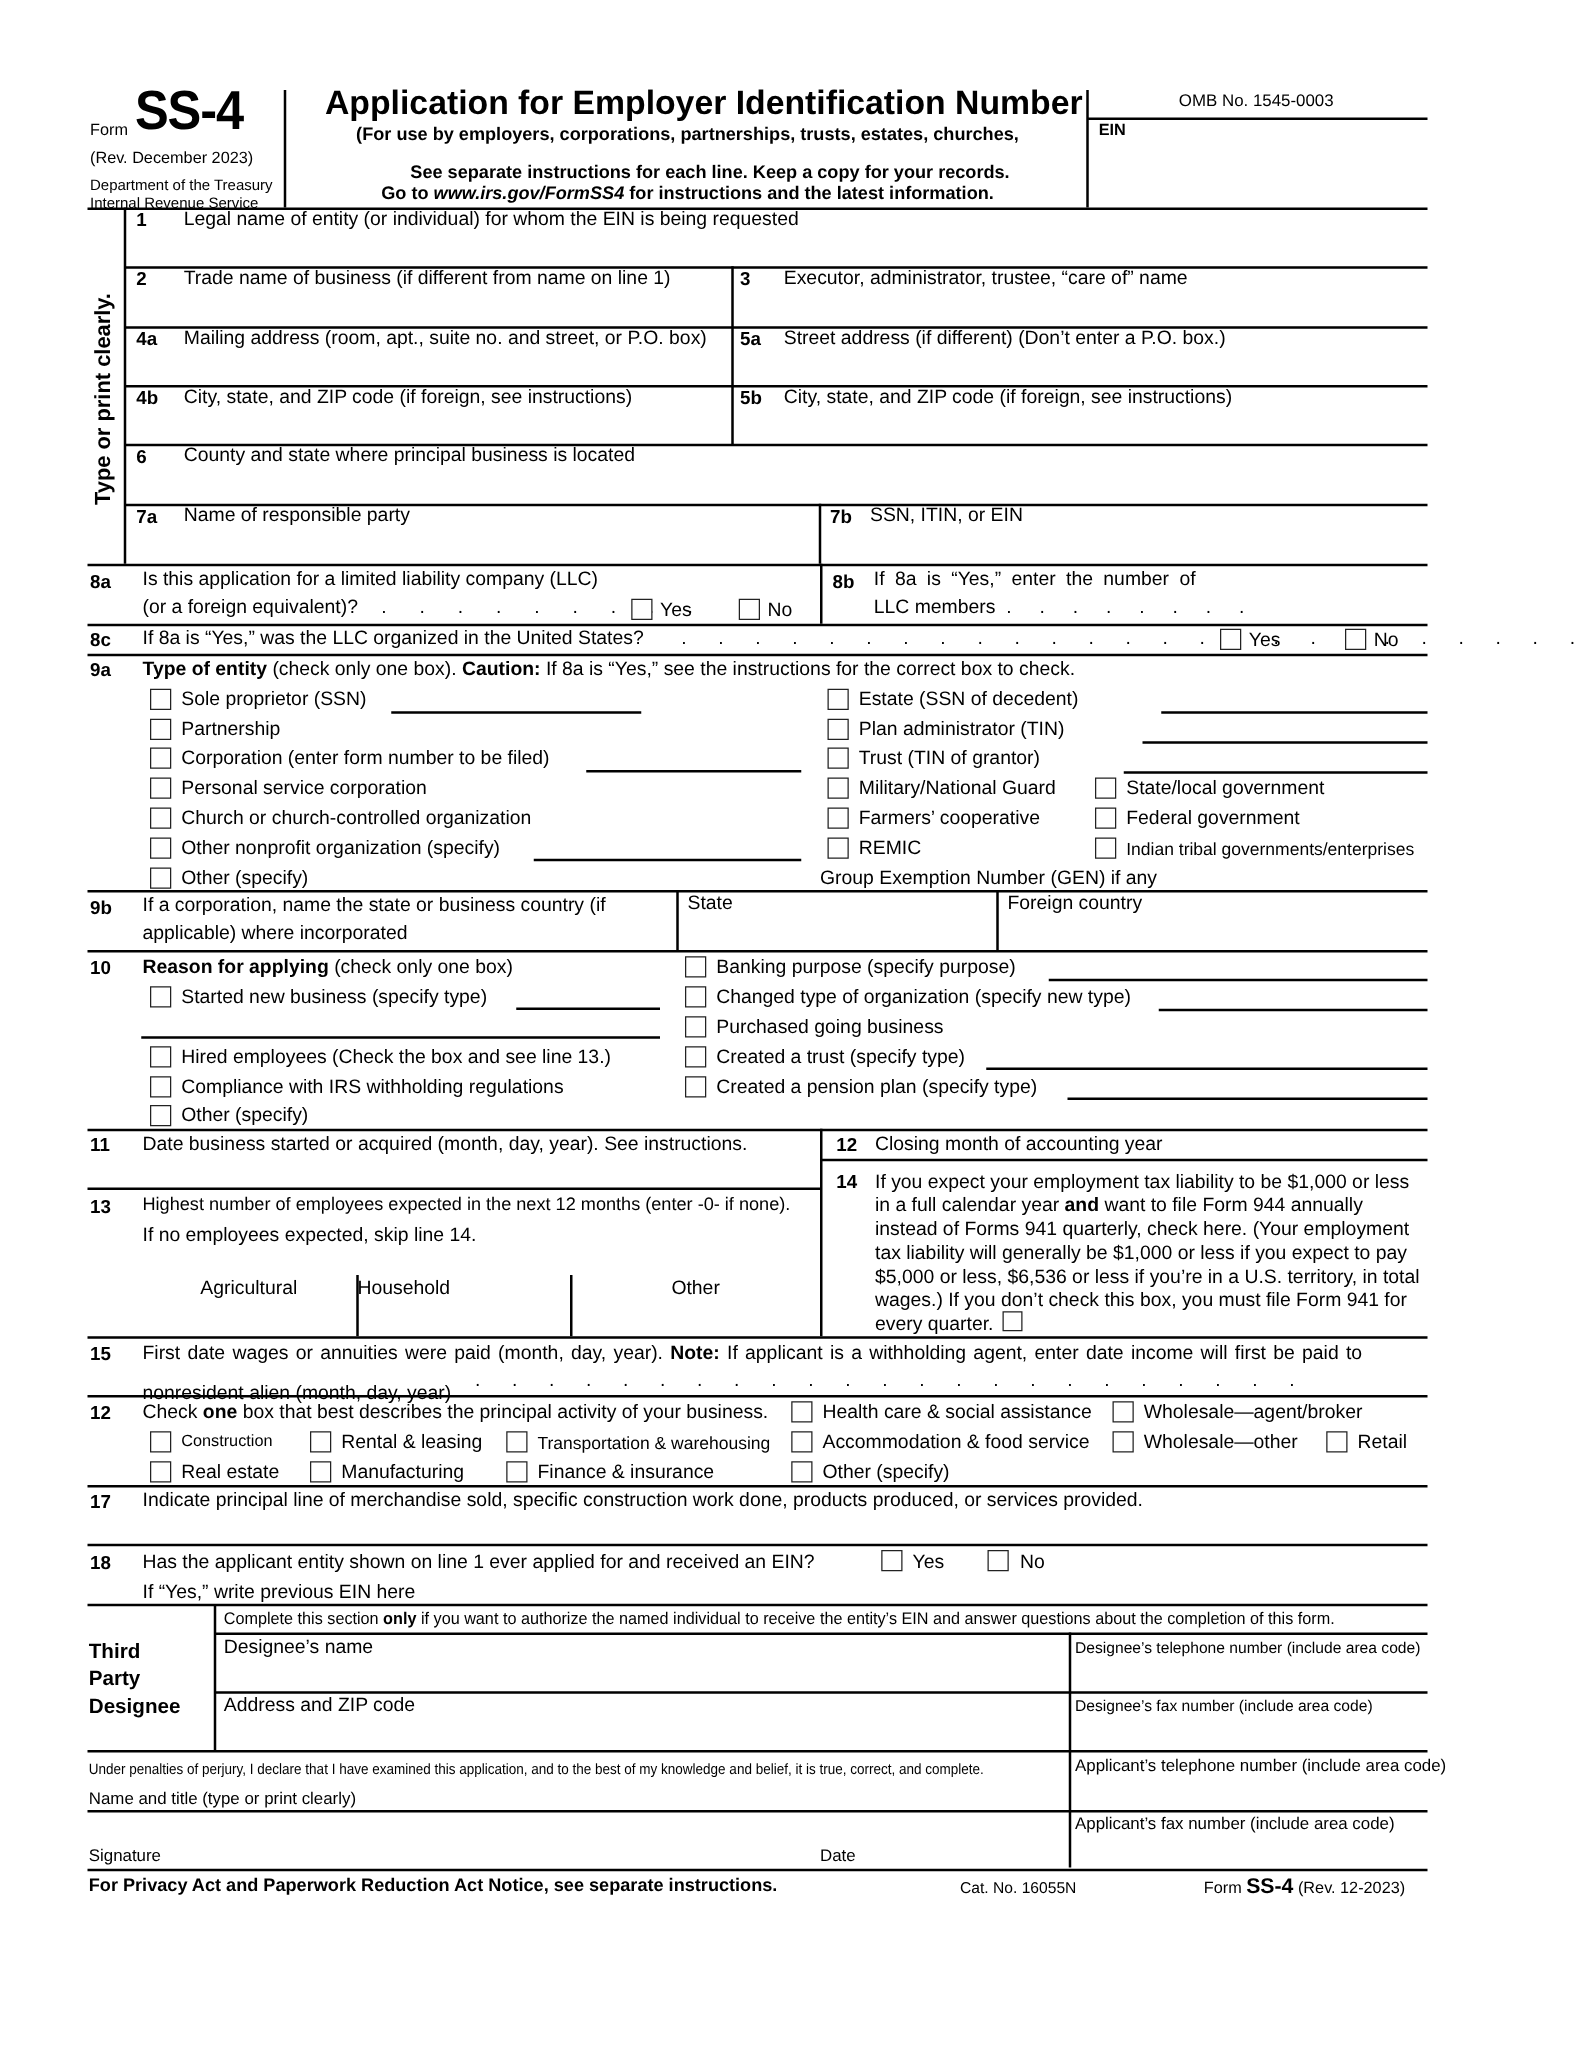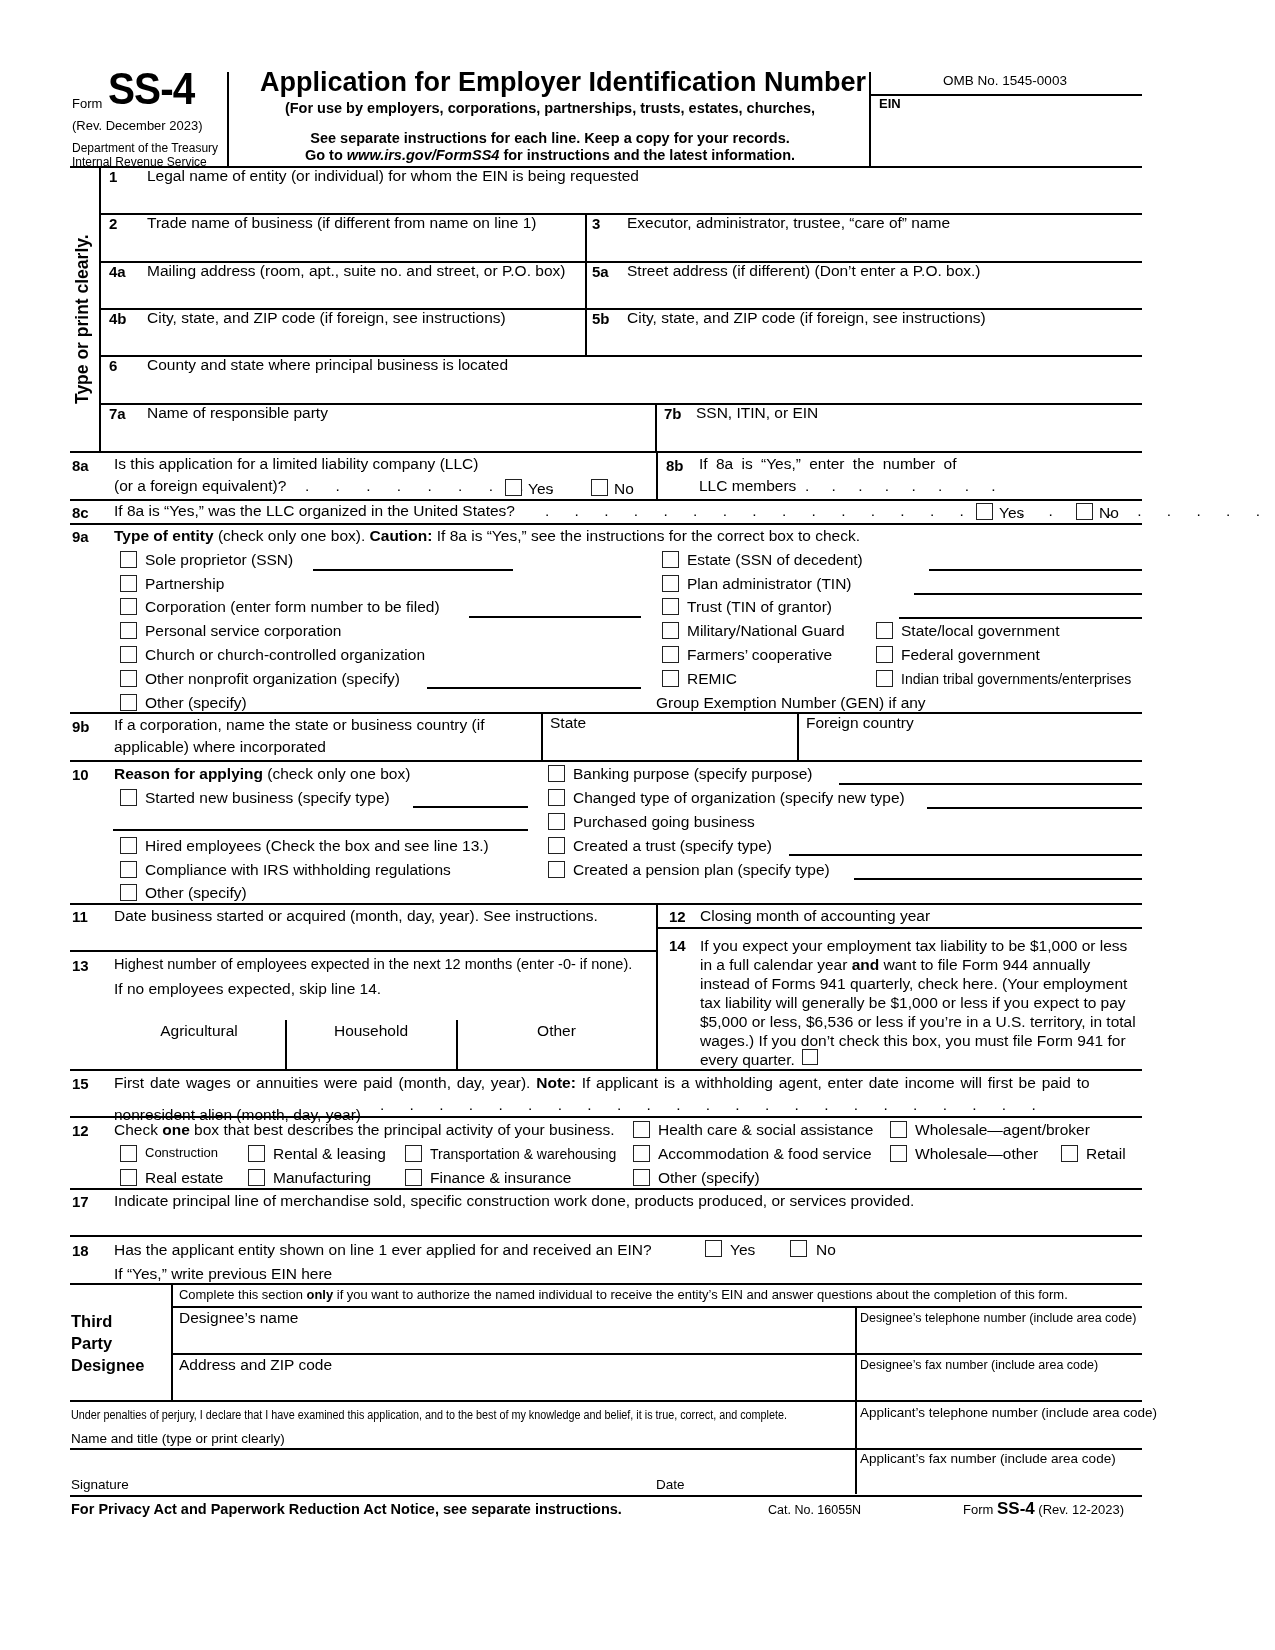--- a/index.html
+++ b/index.html
@@ -28,21 +28,21 @@
   <span class="abs b" style="left:108px;top:64px;font-size:44px;letter-spacing:-1px;transform:scaleX(0.92);transform-origin:left;">SS-4</span>
   <span class="abs" style="left:72px;top:118px;font-size:13px;">(Rev. December 2023)</span>
   <span class="abs" style="left:72px;top:141px;font-size:12px;">Department of the Treasury</span>
   <span class="abs" style="left:72px;top:155px;font-size:12px;">Internal Revenue Service</span>
   <div class="vl" style="left:227px;top:72px;height:94px;"></div>
 
   <span class="abs b" style="left:260px;top:67px;font-size:27px;">Application for Employer Identification Number</span>
   <div class="abs b" style="left:230px;width:640px;top:100px;font-size:14.5px;text-align:center;line-height:16px;">
     <div>(For use by employers, corporations, partnerships, trusts, estates, churches,</div>
   </div>
-  <div class="abs b" style="left:212px;width:676px;top:130px;font-size:14.5px;text-align:center;">See separate instructions for each line. Keep a copy for your records.</div>
+  <div class="abs b" style="left:230px;width:676px;top:130px;font-size:14.5px;text-align:center;">See separate instructions for each line. Keep a copy for your records.</div>
   <div class="abs b" style="left:230px;width:640px;top:147px;font-size:14.5px;text-align:center;">
     <span>Go to </span><span class="i">www.irs.gov/FormSS4</span><span> for instructions and the latest information.</span>
   </div>
 
   <div class="vl" style="left:869px;top:72px;height:94px;"></div>
   <div class="abs" style="left:870px;width:270px;top:73px;font-size:13.5px;text-align:center;">OMB No. 1545-0003</div>
   <div class="hl" style="left:870px;width:272px;top:94px;"></div>
   <span class="abs b" style="left:879px;top:96px;font-size:13px;">EIN</span>
   <input class="fld" style="left: 879px; top: 114px; width: 255px; height: 46px;">
 </div>
@@ -241,21 +241,21 @@
 <div class="hl" style="left:657px;width:485px;top:927px;"></div>
 
 <div class="hl" style="left:70px;width:586px;top:950px;"></div>
 <span class="abs num" style="left:72px;top:957px;">13</span>
 <span class="abs" style="left:114px;top:956px;font-size:14.5px;">Highest number of employees expected in the next 12 months (enter -0- if none).</span>
 <span class="abs lbl" style="left:114px;top:980px;">If no employees expected, skip line 14.</span>
 
 <div class="abs lbl" style="left:114px;width:170px;top:1022px;text-align:center;">Agricultural</div>
 <input class="fld" style="left: 114px; top: 1042px; width: 165px; height: 24px;">
 <div class="vl thin" style="left:285px;top:1020px;height:49px;width:1.5px;"></div>
-<div class="abs lbl" style="left:286px;width:170px;top:1022px;text-align:center;">Household</div>
+<div class="abs lbl" style="left:286px;width:170px;top:1022px;">Household</div>
 <input class="fld" style="left: 290px; top: 1042px; width: 160px; height: 24px;">
 <div class="vl thin" style="left:456px;top:1020px;height:49px;width:1.5px;"></div>
 <div class="abs lbl" style="left:457px;width:199px;top:1022px;text-align:center;">Other</div>
 <input class="fld" style="left: 462px; top: 1042px; width: 190px; height: 24px;">
 
 <span class="abs num" style="left:669px;top:937px;">14</span>
 <div class="abs lbl" style="left:700px;top:936px;line-height:19px;">
   <div>If you expect your employment tax liability to be $1,000 or less</div>
   <div><span>in a full calendar year </span><span class="b">and</span><span> want to file Form 944 annually</span></div>
   <div>instead of Forms 941 quarterly, check here. (Your employment</div>

